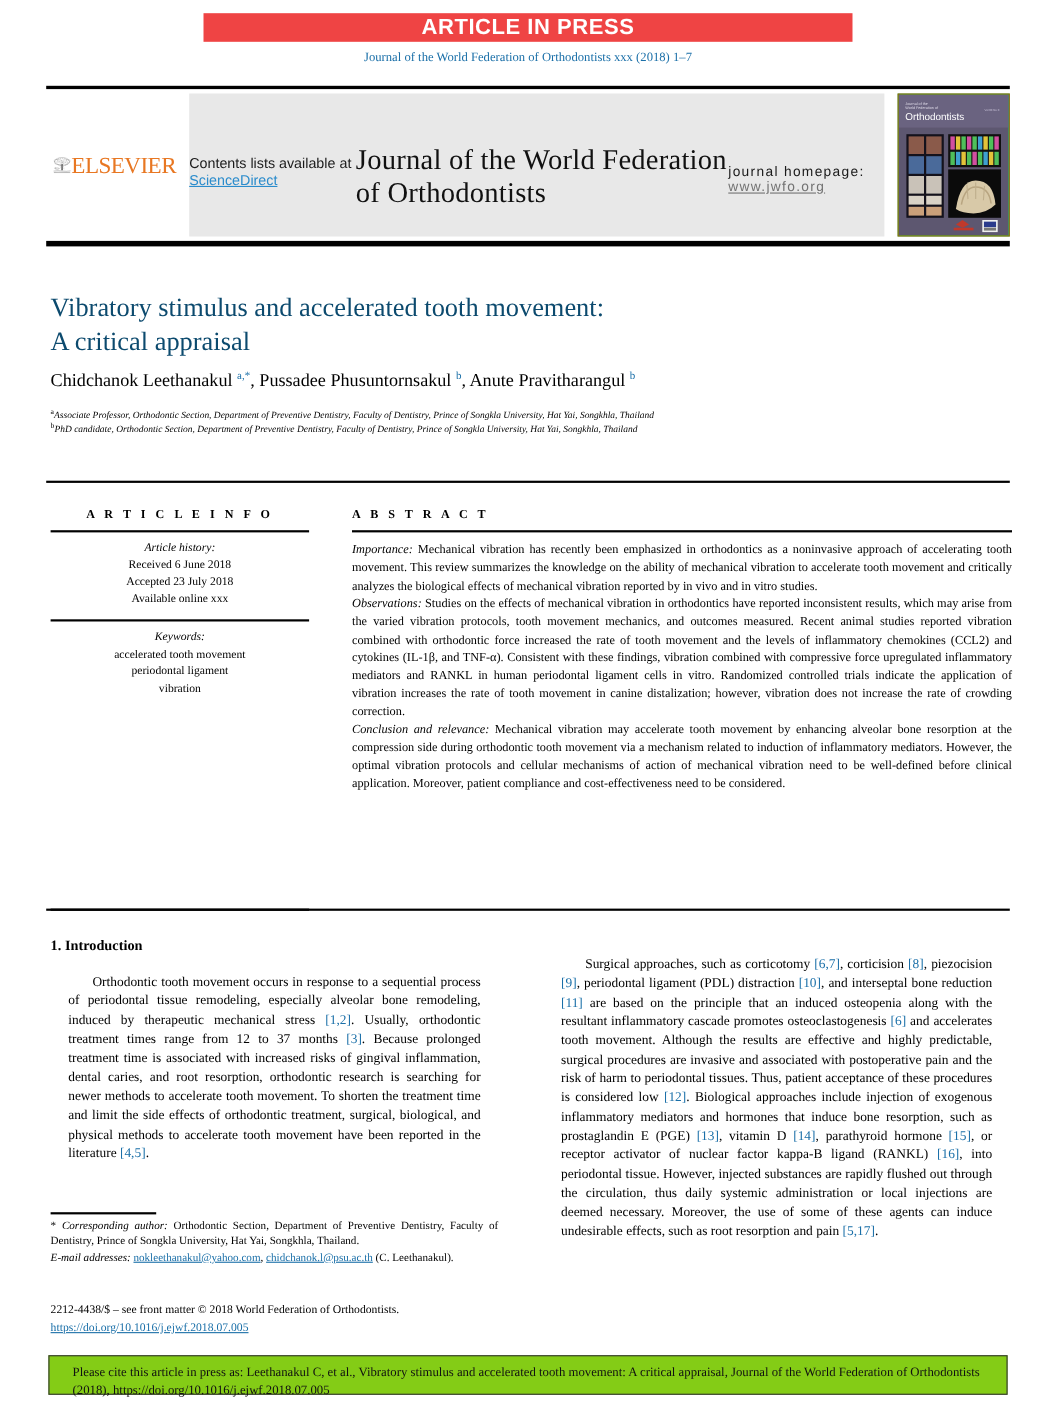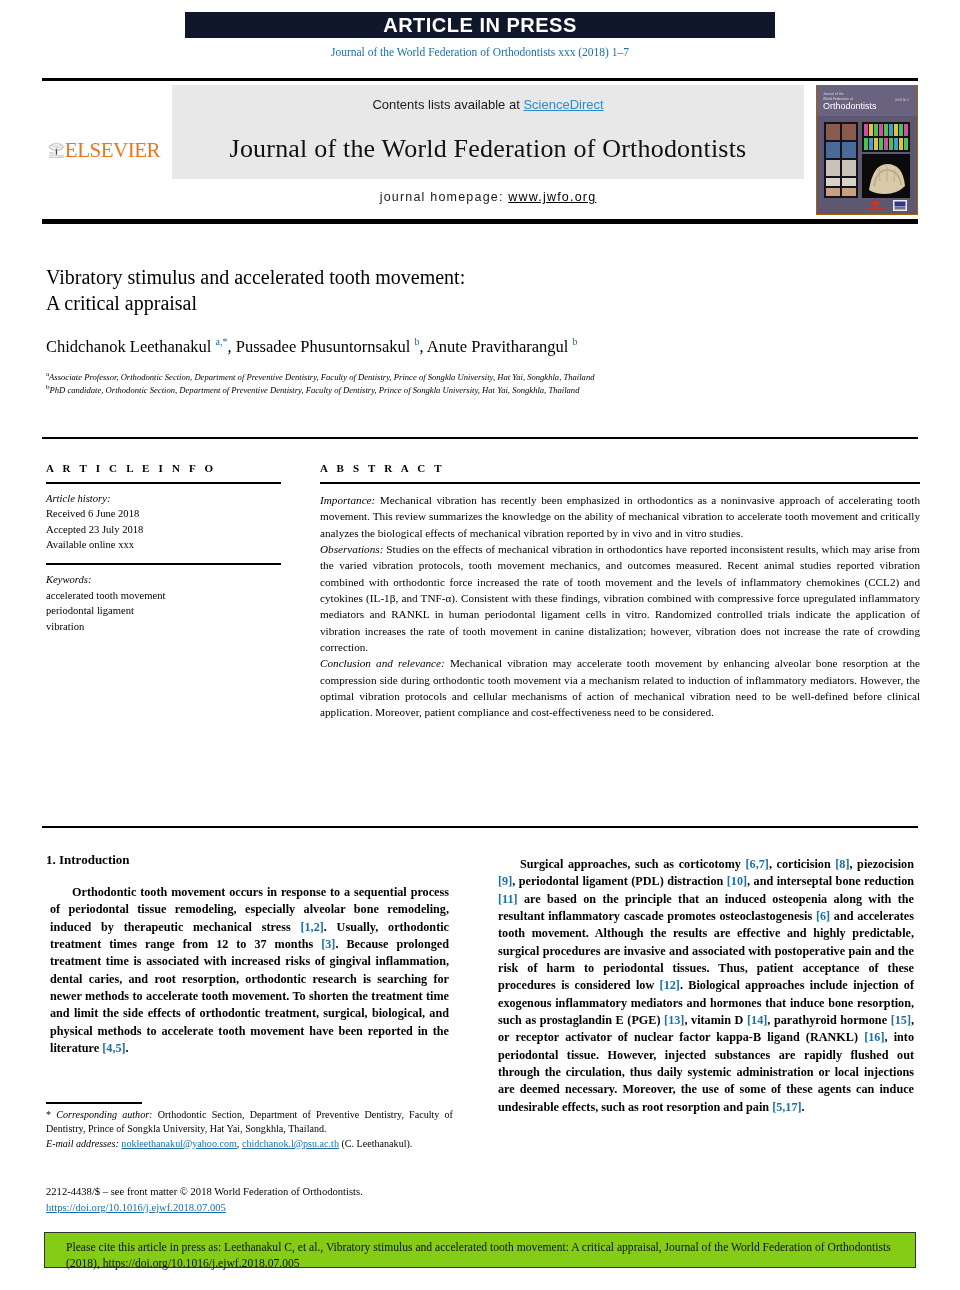--- a/index.html
+++ b/index.html
@@ -13,21 +13,21 @@
     position: relative;
     overflow: hidden;
   }
 
   .page { width: 960px; height: 1290px; position: relative; }
 
   
   .aip-bar {
     position: absolute;
     left: 185px; top: 12px; width: 590px; height: 26px;
-    background: #0f172a;
+    background: #ef4444;
     display: flex; align-items: center; justify-content: center;
   }
   .aip-text {
     font-family: "Liberation Sans", sans-serif;
     font-weight: bold;
     font-size: 20px;
     color: #ffffff;
     letter-spacing: 0.5px;
   }
 
@@ -56,23 +56,23 @@
   .elsevier-word {
     font-family: "Liberation Serif", serif;
     font-size: 21px;
     color: #E87722;
     letter-spacing: -0.5px;
     line-height: 1;
     margin-top: 1px;
   }
 
   .masthead-box {
-    position: absolute; left: 172px; top: 85px; width: 632px; height: 94px;
+    position: absolute; left: 172px; top: 85px; width: 632px; height: 130px;
     background: #e8e8e8;
-    display: flex; flex-direction: column; align-items: center;
+    display: flex; align-items: center;
   }
   .contents-line {
     margin-top: 12px;
     font-family: "Liberation Sans", sans-serif;
     font-size: 13px;
     color: #1a1a1a;
   }
   .contents-line .sd { color: #2b8ccc; }
   .journal-title-big {
     margin-top: 22px;
@@ -81,51 +81,51 @@
     color: #111;
     letter-spacing: 0.2px;
   }
   .homepage-line {
     margin-top: 26px;
     font-family: "Liberation Sans", sans-serif;
     font-size: 12.5px;
     letter-spacing: 1.2px;
     color: #1a1a1a;
   }
-  .homepage-line .url { color: #000000; }
+  .homepage-line .url { color: #737373; }
 
   .cover-thumb {
     position: absolute; left: 816px; top: 85px; width: 102px; height: 130px;
     border: 1px solid #a16207;
     background: #22c55e;
     overflow: hidden;
   }
 
   
   .title {
     position: absolute; left: 46px; top: 265px; width: 800px;
-    font-size: 20px; line-height: 1.28; color: #000000;
+    font-size: 24px; line-height: 1.28; color: #0c4a6e;
   }
   .authors {
     position: absolute; left: 46px; top: 336px; width: 860px;
     font-size: 16.5px; color: #000;
   }
   .authors sup { color: #1a6fa8; font-size: 10px; }
   .affil {
     position: absolute; left: 46px; top: 370px; width: 760px;
     font-size: 8.6px; font-style: italic; line-height: 1.42; color: #000;
   }
   .affil sup { font-style: normal; font-size: 7px; }
 
   .rule-title-bottom {
     position: absolute; left: 42px; top: 437px; width: 876px; height: 2px; background: #000;
   }
 
   
-  .info-col { position: absolute; left: 46px; top: 462px; width: 235px; }
+  .info-col { position: absolute; left: 46px; top: 462px; width: 235px; text-align: center; }
   .abs-col  { position: absolute; left: 320px; top: 462px; width: 600px; }
 
   .sec-head {
     font-family: "Liberation Serif", serif;
     font-size: 11px; font-weight: bold; letter-spacing: 3.2px;
   }
   .hr-thin { height: 2px; background: #000; margin-top: 8px; }
   .hr-thin2 { height: 2px; background: #000; margin-top: 11px; }
 
   .info-body { font-size: 10.6px; line-height: 1.45; margin-top: 7px; }
@@ -142,21 +142,21 @@
     position: absolute; left: 46px; top: 826px; width: 235px; height: 2px; background: #000;
   }
 
   
   .col-left  { position: absolute; left: 46px; top: 852px; width: 407px; }
   .col-right { position: absolute; left: 494px; top: 852px; width: 424px; }
 
   .h2 { font-size: 13px; font-weight: bold; margin: 0 0 16px 0; }
   .para {
     font-size: 12.2px; line-height: 1.42; text-align: justify;
-    text-indent: 22px; margin: 4px; font-weight: bold;
+    text-indent: 22px; margin: 16px;
   }
   .ref { color: #1a6fa8; }
 
   
   .fn-rule { position: absolute; left: 46px; top: 1102px; width: 96px; height: 1.5px; background: #000; }
   .footnote {
     position: absolute; left: 46px; top: 1108px; width: 407px;
     font-size: 10.1px; line-height: 1.42; text-align: justify;
   }
   .footnote .it { font-style: italic; }

